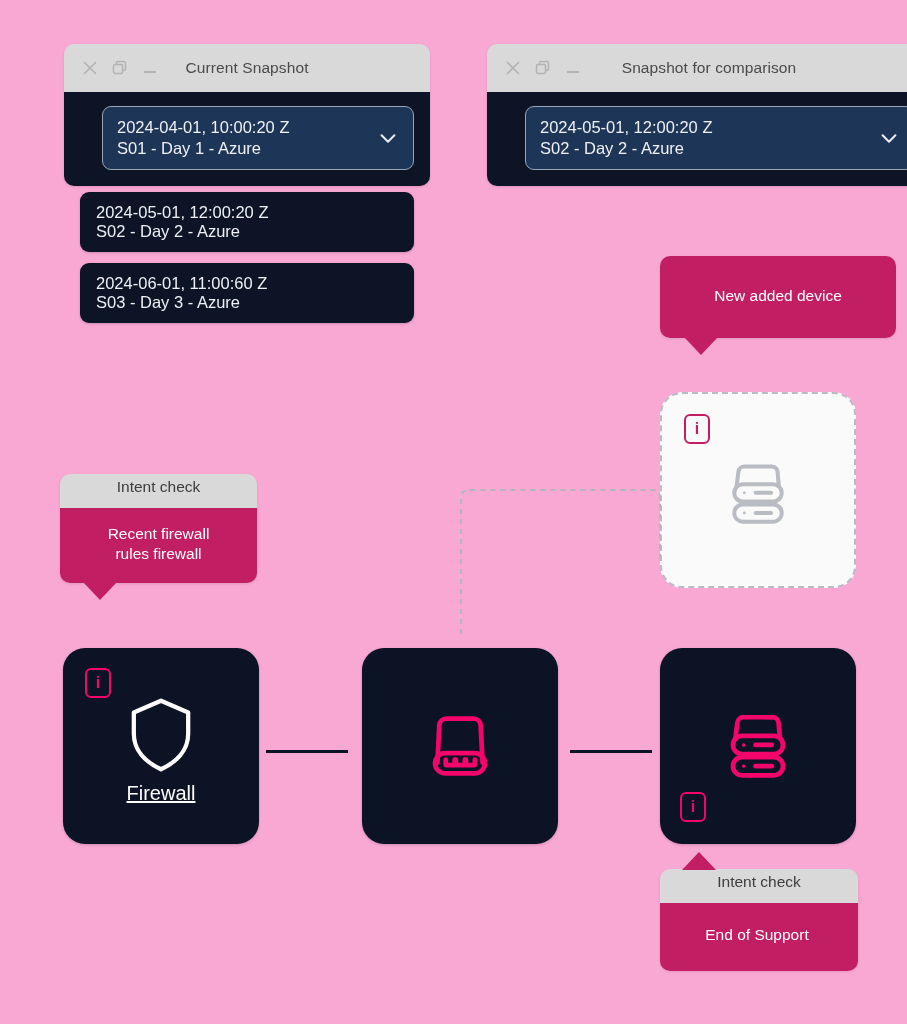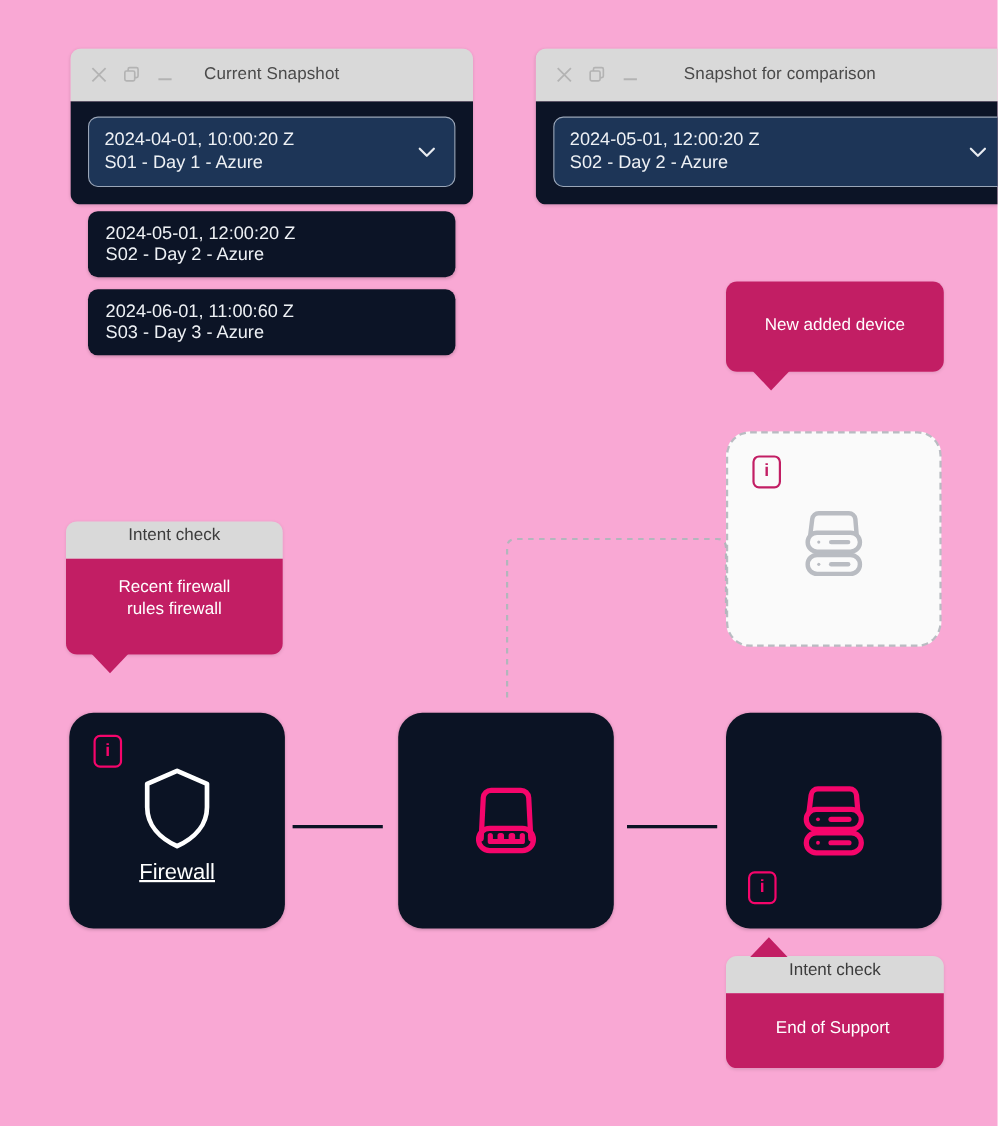--- a/index.html
+++ b/index.html
@@ -65,20 +65,21 @@
   .snap-select {
     background: #1d3557;
     border: 1.5px solid #9aa6b8;
     border-radius: 9px;
     padding: 10px 14px;
     display: flex;
     align-items: center;
     justify-content: space-between;
     min-height: 54px;
     box-sizing: border-box;
+    margin-left: 22px;
   }
   .snap-lines { line-height: 1.28; }
   .snap-l1, .snap-l2 {
     color: #eef1f5;
     font-size: 16.5px;
     white-space: nowrap;
   }
   .chev {
     width: 22px; height: 22px;
     color: #e8ebf0;
@@ -113,21 +114,21 @@
     font-size: 15.5px;
     text-align: center;
     padding: 4px 10px 12px 10px;
     border-radius: 10px 10px 0 0;
   }
   .tt-body {
     background: #c21e64;
     color: #ffffff;
     font-size: 15.5px;
     text-align: center;
-    padding: 16px 14px 30px 14px;
+    padding: 16px 14px 18px 14px;
     line-height: 1.32;
     border-radius: 0 0 10px 10px;
   }
   .tt-solid .tt-body { border-radius: 10px; }
   .tt-arrow-down {
     position: absolute;
     bottom: -17px;
     width: 0; height: 0;
     border-left: 17px solid transparent;
     border-right: 17px solid transparent;
@@ -281,21 +282,21 @@
         </div>
         <span class="chev">
           <svg viewBox="0 0 24 24" width="22" height="22">
               <path d="M5 9 L12 16 L19 9" stroke="currentColor" stroke-width="2.2" fill="none" stroke-linecap="round" stroke-linejoin="round"></path>
             </svg>
         </span>
       </div>
     </div>
   </div>
 
-  <div class="tooltip tt-solid" style="left:660px; top:256px; width:198px;">
+  <div class="tooltip tt-solid" style="left:660px; top:256px; width:236px;">
     <div class="tt-body" style="padding:30px 18px 32px 18px;">
       <span>New added device</span>
     </div>
     <div class="tt-arrow-down" style="left:24px;"></div>
   </div>
 
   <div class="node node-dashed" style="left:660px; top:392px;">
     <div class="info-badge muted" style="left:22px; top:20px;">
       <span>i</span>
     </div>

